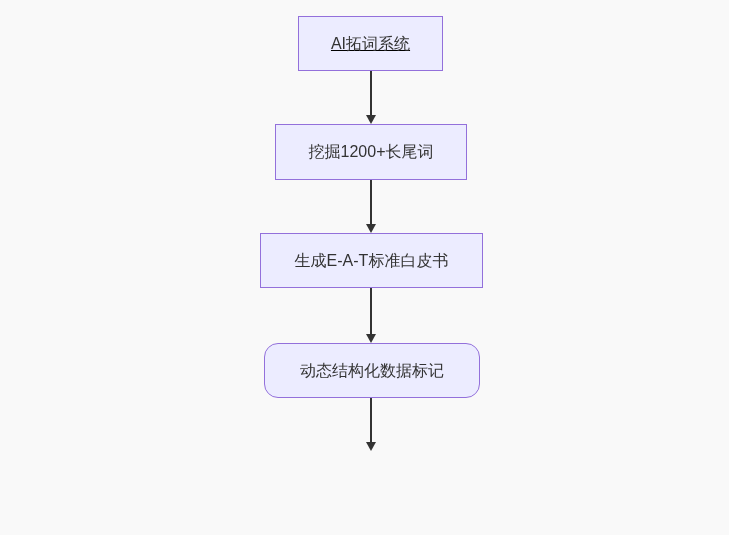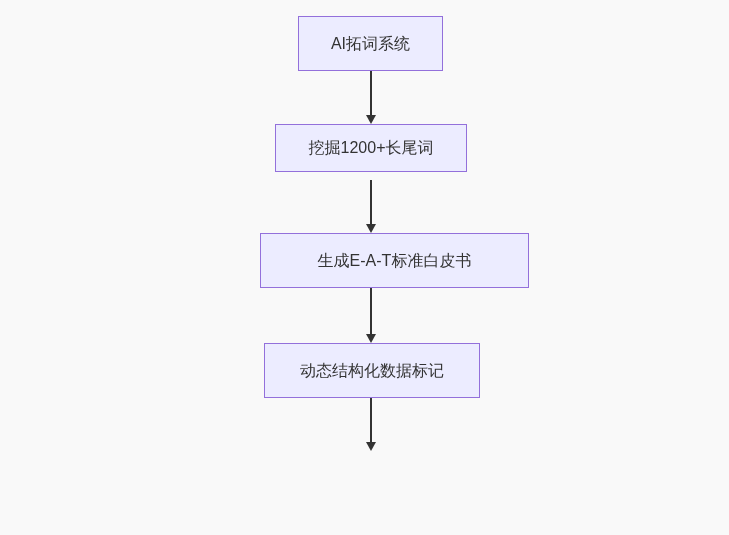--- a/index.html
+++ b/index.html
@@ -24,24 +24,24 @@
     display: flex;
     align-items: center;
     justify-content: center;
   }
   .flow-node .node-label {
     color: var(--text, #333333);
     font-size: 16px;
     line-height: 1.2;
     white-space: nowrap;
   }
-  .node-1 { left: 298px; top: 16px;  width: 145px; height: 55px; }
-  .node-2 { left: 275px; top: 124px; width: 192px; height: 48px; }
-  .node-3 { left: 260px; top: 233px; width: 269px; height: 55px; }
-  .node-4 { left: 264px; top: 343px; width: 216px; height: 55px; }
+  .node-1 { left: 298px; top: 16px;  width: 145px; height: 55px; text-decoration: underline; }
+  .node-2 { left: 275px; top: 124px; width: 192px; height: 56px; }
+  .node-3 { left: 260px; top: 233px; width: 223px; height: 55px; }
+  .node-4 { left: 264px; top: 343px; width: 216px; height: 55px; border-radius: 14px; }
   .node-5 { left: 255px; top: 451px; width: 230px; height: 54px; }
   .flow-arrow {
     position: absolute;
     left: 366px;
     width: 10px;
   }
   .arrow-1 { top: 71px;  height: 53px; }
   .arrow-2 { top: 180px; height: 53px; }
   .arrow-3 { top: 288px; height: 55px; }
   .arrow-4 { top: 398px; height: 53px; }

